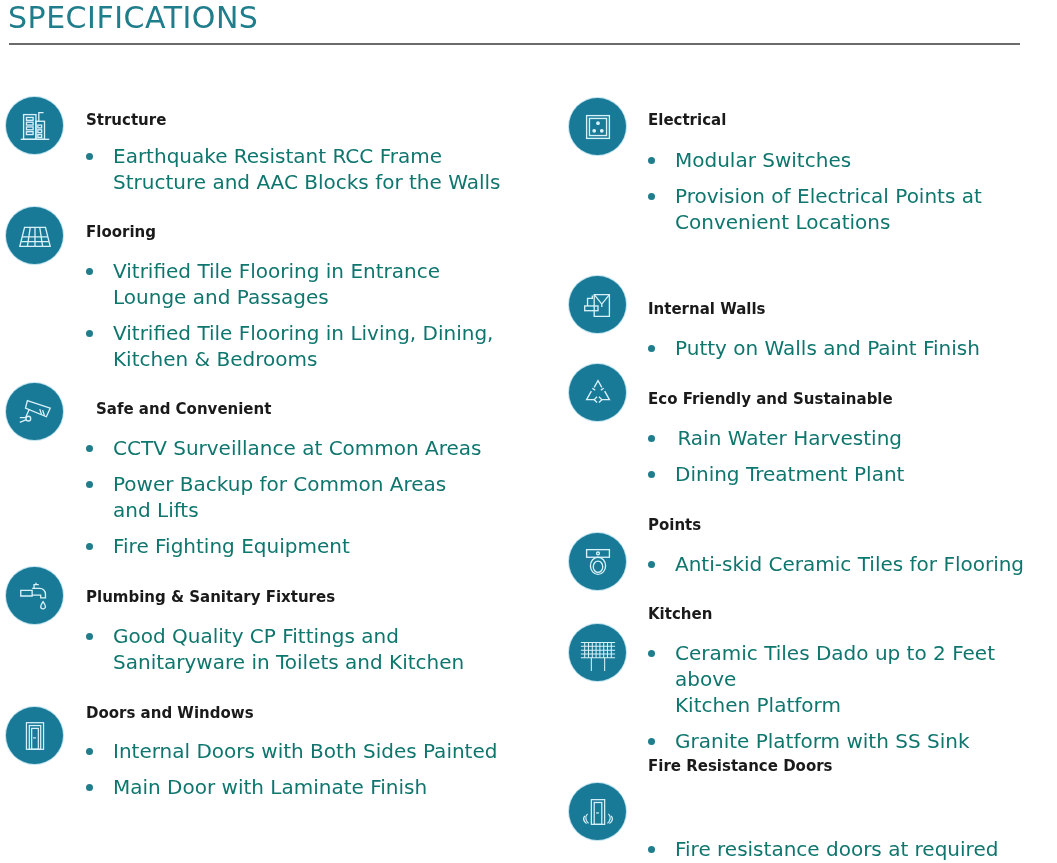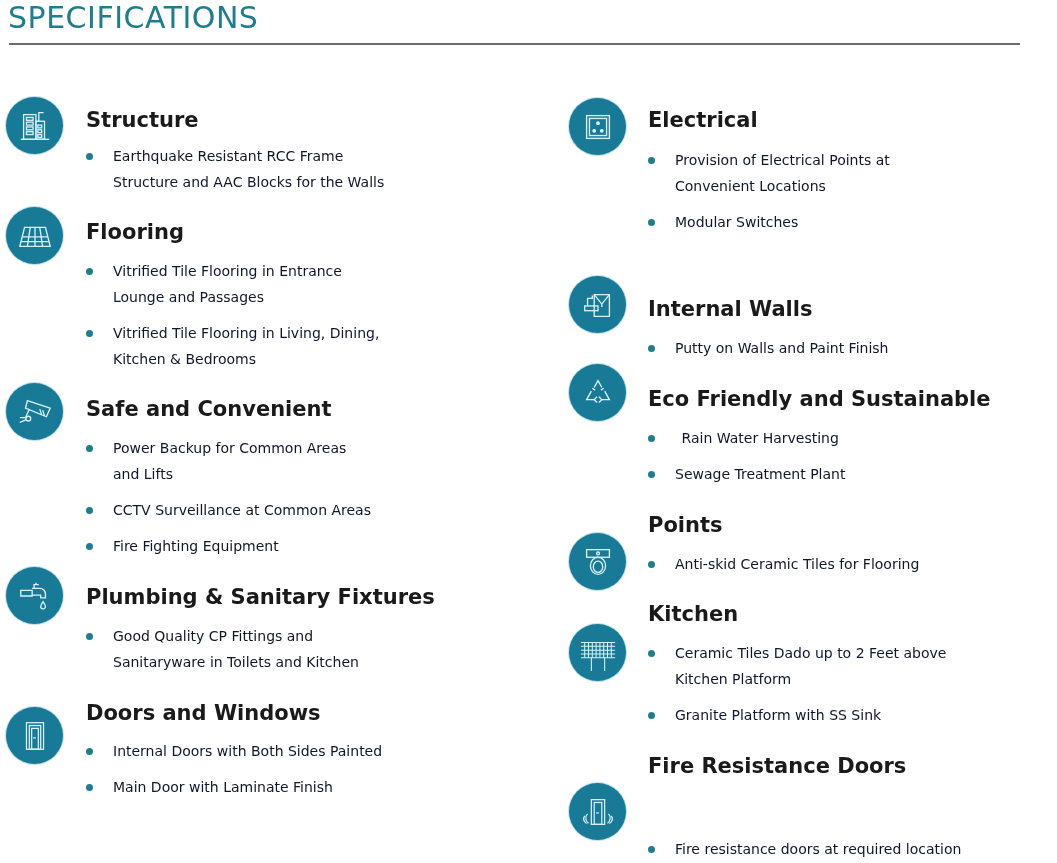--- a/index.html
+++ b/index.html
@@ -4,23 +4,23 @@
 <style>
   html, body { margin: 0; padding: 0; background: #ffffff; }
   body { width: 1057px; height: 863px; position: relative; overflow: hidden;
          font-family: "DejaVu Sans", "Liberation Sans", sans-serif; color: #222; }
   .page-title { position: absolute; left: 8px; top: -2px; font-size: 30px; font-weight: normal;
                 color: #1f7d8c; letter-spacing: 0.5px; margin: 0; line-height: 40px; }
   .rule { position: absolute; left: 9px; top: 43px; width: 1011px; height: 2px; background: #6b6b6b; }
   .icon { position: absolute; width: 57px; height: 57px; border-radius: 50%; background: #197a98;
           box-shadow: 0 0 0 1px #bfe3ee; display: flex; align-items: center; justify-content: center; }
   .icon svg { width: 38px; height: 38px; }
-  .section-title { position: absolute; font-size: 21px; font-weight: bold; color: #1a1a1a; margin: 0; white-space: nowrap; line-height: 26px; }
+  .section-title { position: absolute; font-size: 15px; font-weight: bold; color: #1a1a1a; margin: 0; white-space: nowrap; line-height: 26px; }
   .bullet-list { position: absolute; margin: 0; padding: 0; list-style: none; }
-  .bullet-item { position: relative; padding-left: 27px; font-size: 14px; line-height: 26px; color: #0f172a; margin-bottom: 10px; white-space: pre-line; }
+  .bullet-item { position: relative; padding-left: 27px; font-size: 20px; line-height: 26px; color: #0f766e; margin-bottom: 10px; white-space: pre-line; }
   .bullet-item .dot { position: absolute; left: 0; top: 10px; width: 7px; height: 7px; border-radius: 50%; background: #1f7d8c; }
 </style>
 </head>
 <body>
 
 <h1 class="page-title">SPECIFICATIONS</h1>
 <div class="rule"></div>
 
 <div class="icon" style="left:6px;top:97px;">
   <svg viewBox="0 0 40 40" fill="none" stroke="#d8f1f8" stroke-width="1.4">
@@ -59,25 +59,25 @@
 
 <div class="icon" style="left:6px;top:383px;">
   <svg viewBox="0 0 40 40" fill="none" stroke="#d8f1f8" stroke-width="1.4">
     <path d="M12 8l24 8-4 9-22-9z"></path>
       <path d="M28 18l2 6M25 17l2 6"></path>
       <path d="M14 17l-4 9h-6"></path>
       <circle cx="13" cy="27" r="2.5"></circle>
       <path d="M4 31l7-3"></path>
   </svg>
 </div>
-<h2 class="section-title" style="left:86px;top:396px;text-align:right;">Safe and Convenient</h2>
+<h2 class="section-title" style="left:96px;top:396px;text-align:right;">Safe and Convenient</h2>
 <ul class="bullet-list" style="left:86px;top:435px;">
+  <li class="bullet-item"><span class="dot"></span><span>CCTV Surveillance at Common Areas</span></li>
   <li class="bullet-item"><span class="dot"></span><span>Power Backup for Common Areas
 and Lifts</span></li>
-  <li class="bullet-item"><span class="dot"></span><span>CCTV Surveillance at Common Areas</span></li>
   <li class="bullet-item"><span class="dot"></span><span>Fire Fighting Equipment</span></li>
 </ul>
 
 <div class="icon" style="left:6px;top:567px;">
   <svg viewBox="0 0 40 40" fill="none" stroke="#d8f1f8" stroke-width="1.4">
     <path d="M5 14h12v6H5zM17 12h8a6 6 0 0 1 6 6v4h-5v-3h-9"></path>
       <path d="M19 12V8h5M21 8V6"></path>
     <path d="M28.5 26c-2 3-2.5 4-2.5 5a2.5 2.5 0 0 0 5 0c0-1-.5-2-2.5-5z"></path>
   </svg>
 </div>
@@ -105,23 +105,23 @@
   <svg viewBox="0 0 40 40" fill="none" stroke="#d8f1f8" stroke-width="1.4">
     <rect x="8" y="8" width="24" height="24"></rect>
       <rect x="11" y="11" width="18" height="18"></rect>
     <circle cx="20" cy="16" r="1.3" fill="#d8f1f8"></circle>
       <circle cx="16" cy="24" r="1.3" fill="#d8f1f8"></circle>
       <circle cx="24" cy="24" r="1.3" fill="#d8f1f8"></circle>
   </svg>
 </div>
 <h2 class="section-title" style="left:648px;top:107px;">Electrical</h2>
 <ul class="bullet-list" style="left:648px;top:147px;">
+  <li class="bullet-item"><span class="dot"></span><span>Modular Switches</span></li>
   <li class="bullet-item"><span class="dot"></span><span>Provision of Electrical Points at
 Convenient Locations</span></li>
-  <li class="bullet-item"><span class="dot"></span><span>Modular Switches</span></li>
 </ul>
 
 <div class="icon" style="left:569px;top:276px;">
   <svg viewBox="0 0 40 40" fill="none" stroke="#d8f1f8" stroke-width="1.4">
     <path d="M16 9h16v23H16z"></path>
       <path d="M16 9l8 10 8-10M24 19v3"></path>
       <rect x="6" y="21" width="14" height="5"></rect>
       <path d="M9 21v-8h5v-3"></path>
   </svg>
 </div>
@@ -132,21 +132,21 @@
 
 <div class="icon" style="left:569px;top:364px;">
   <svg viewBox="0 0 40 40" fill="none" stroke="#d8f1f8" stroke-width="1.4">
     <path d="M16 14l4-7 4 7M13 18l-5 9h9M27 18l5 9h-9"></path>
       <path d="M14 15l3 2M26 15l-3 2M19 30l-3-3 3-3M21 30l3-3-3-3"></path>
   </svg>
 </div>
 <h2 class="section-title" style="left:648px;top:386px;">Eco Friendly and Sustainable</h2>
 <ul class="bullet-list" style="left:648px;top:425px;text-align:center;">
   <li class="bullet-item"><span class="dot"></span><span>Rain Water Harvesting</span></li>
-  <li class="bullet-item"><span class="dot"></span><span>Sewage Treatment Plant</span></li>
+  <li class="bullet-item"><span class="dot"></span><span>Dining Treatment Plant</span></li>
 </ul>
 
 <div class="icon" style="left:569px;top:533px;">
   <svg viewBox="0 0 40 40" fill="none" stroke="#d8f1f8" stroke-width="1.4">
     <rect x="8" y="7" width="24" height="8"></rect>
       <circle cx="20" cy="11" r="1.5"></circle>
       <ellipse cx="20" cy="24" rx="8" ry="9"></ellipse>
       <ellipse cx="20" cy="25" rx="5" ry="6"></ellipse>
   </svg>
 </div>

